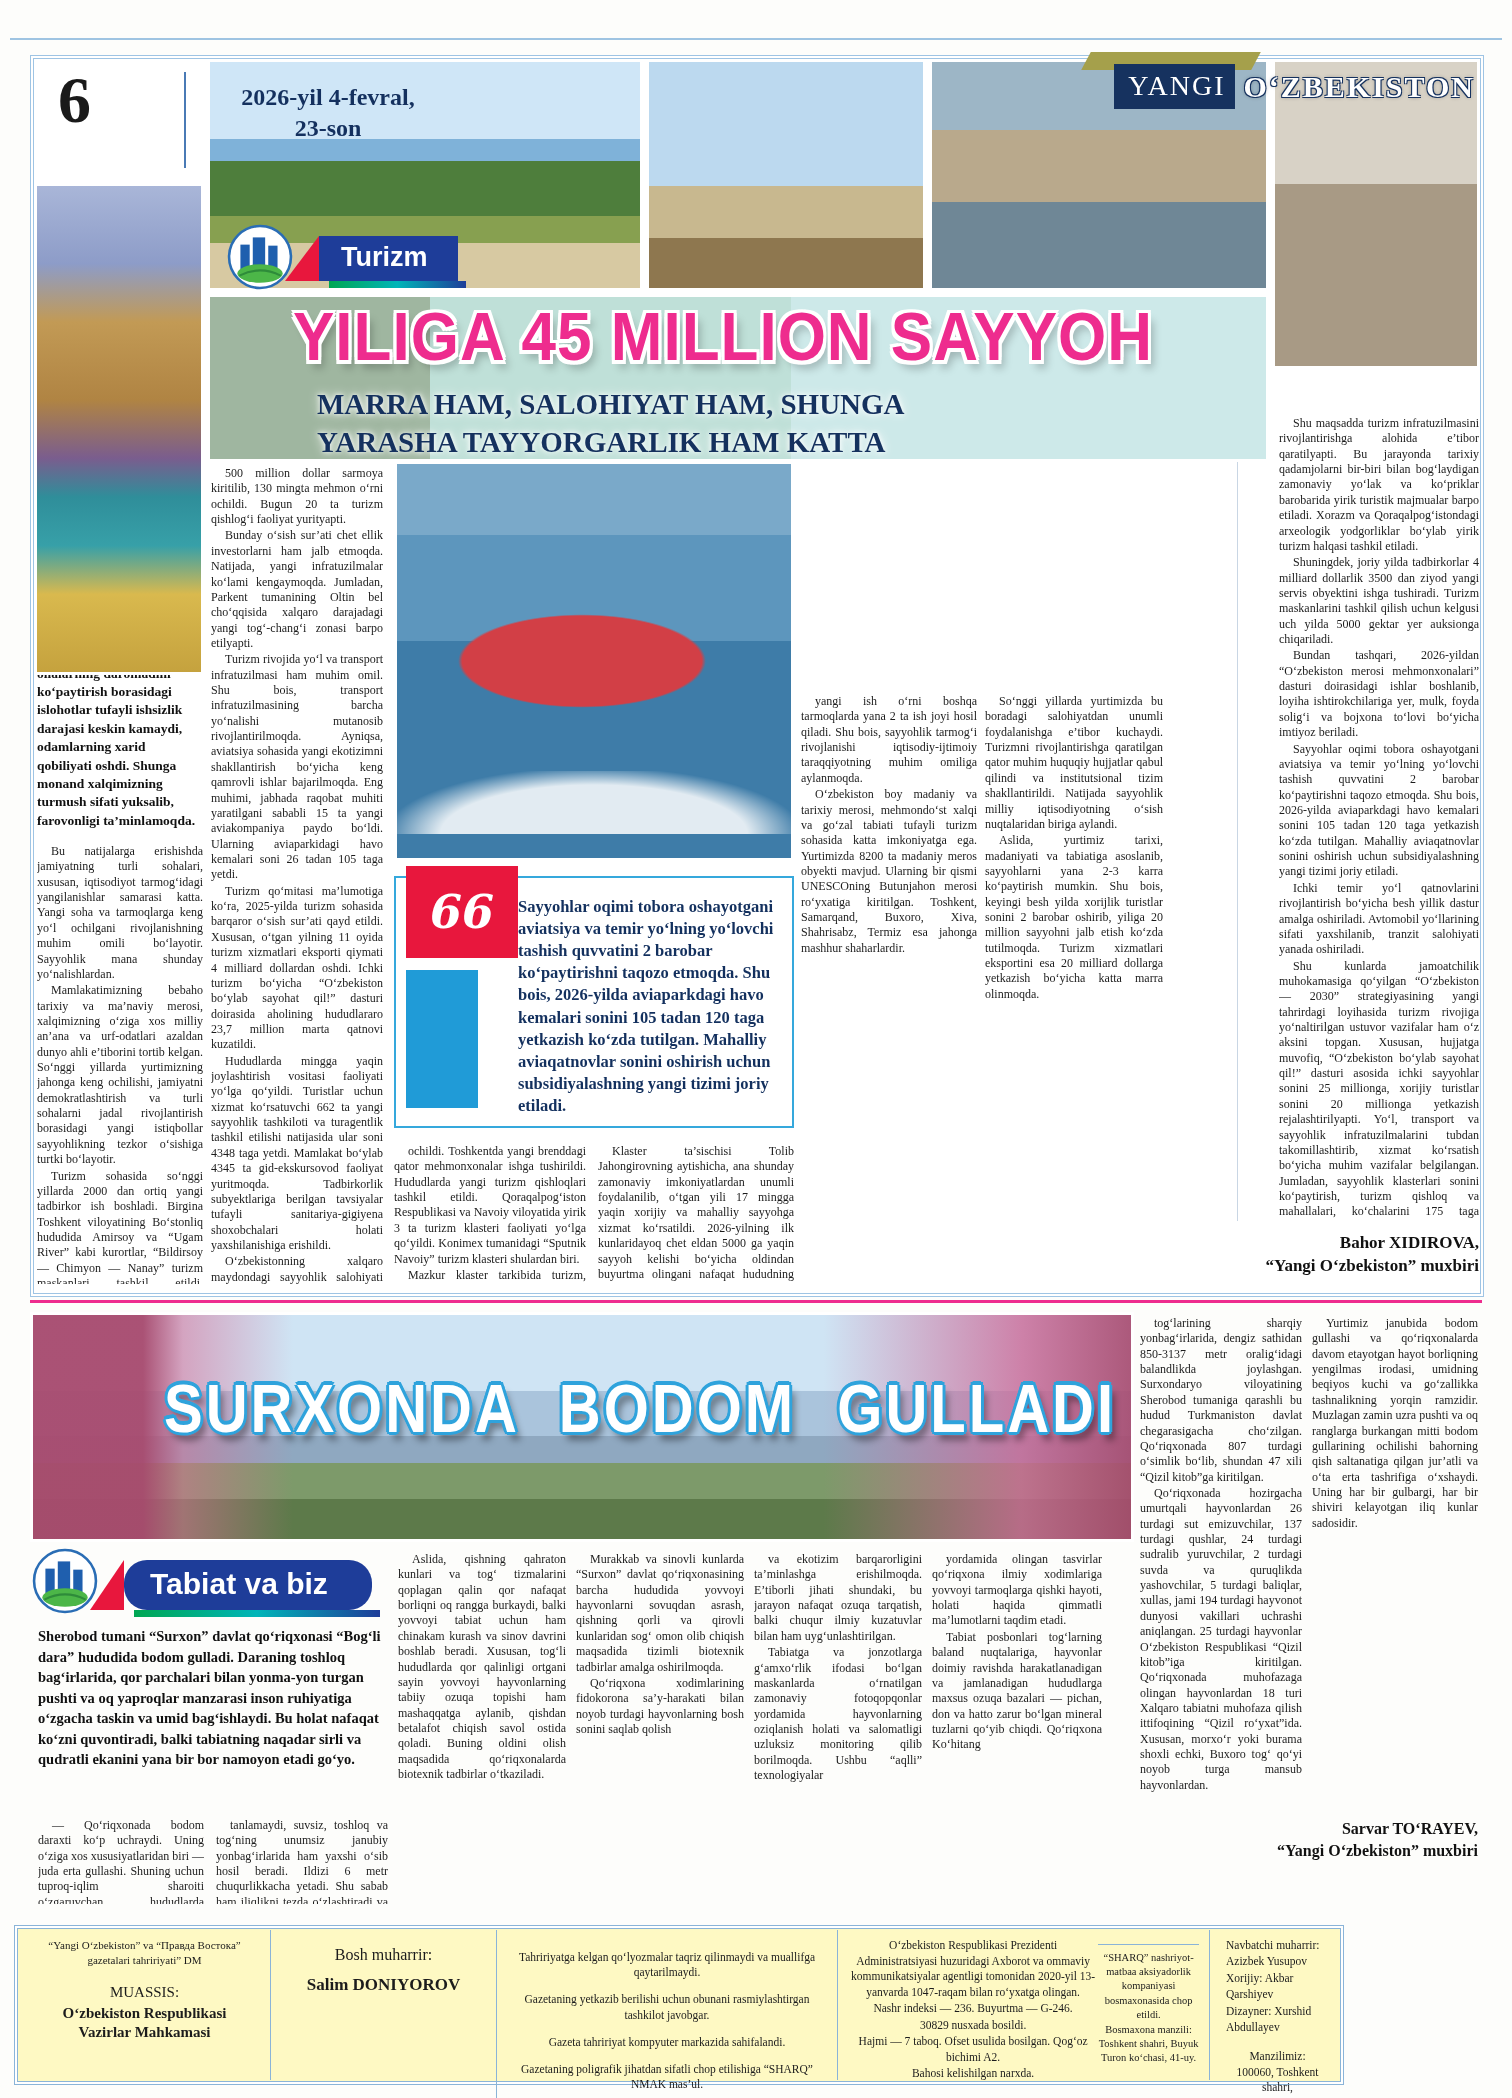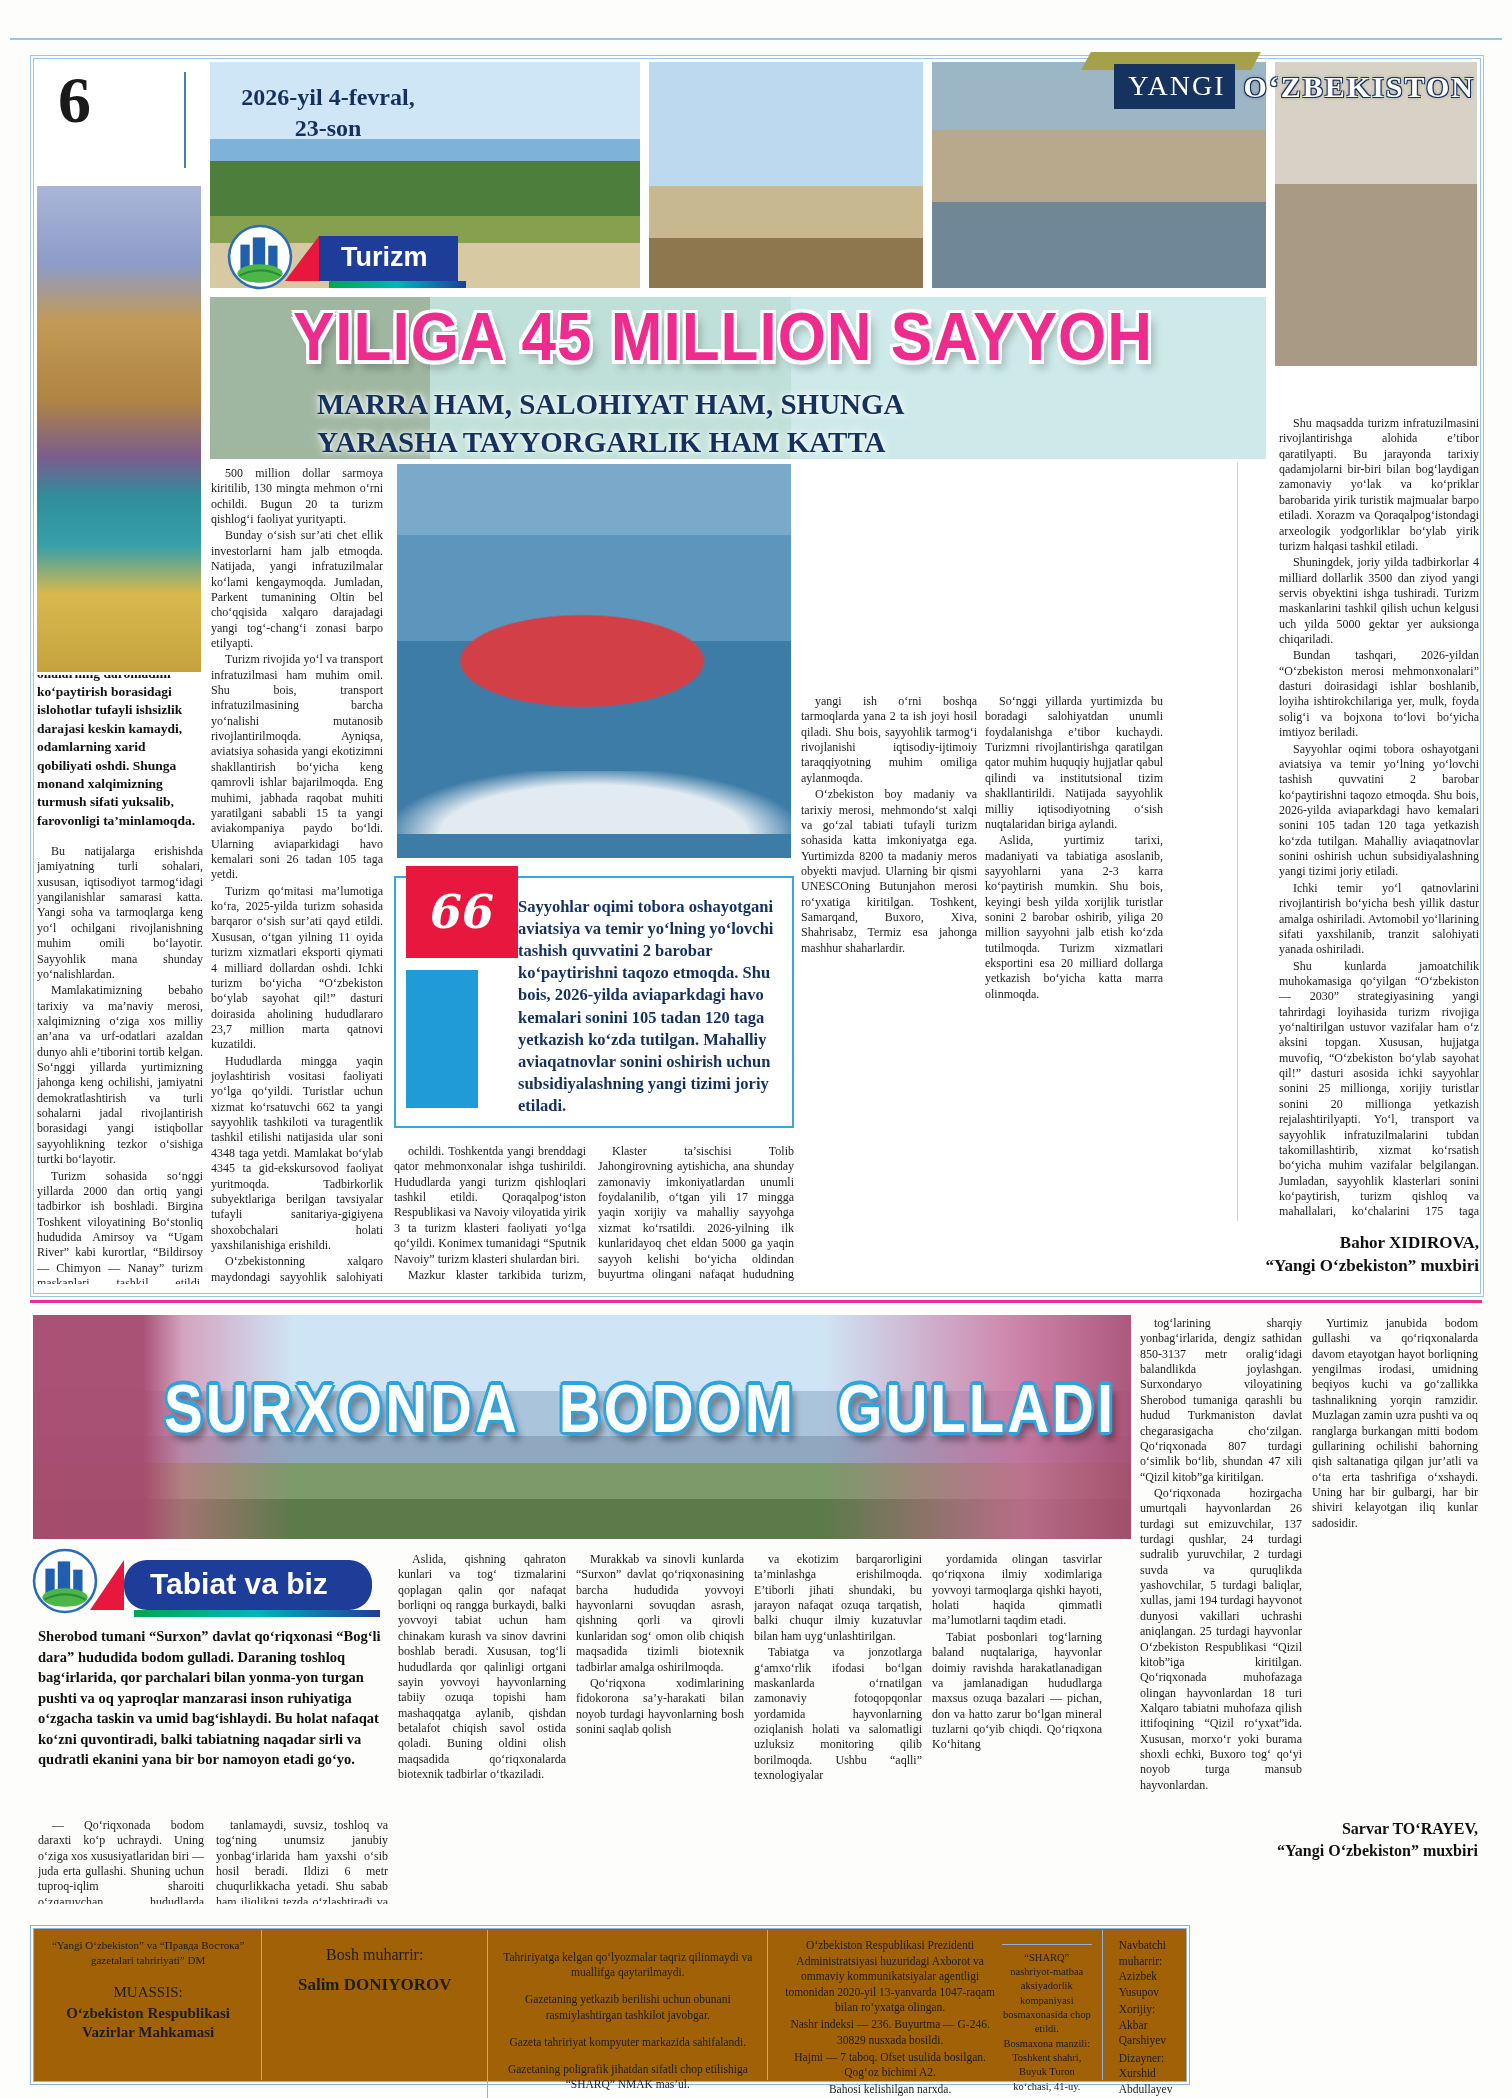--- a/index.html
+++ b/index.html
@@ -74,21 +74,21 @@
   .c2a{left:8px;top:506px;width:166px;height:86px;}
   .c2b{left:186px;top:506px;width:172px;height:86px;}
   .c2c{left:368px;top:240px;width:168px;height:352px;}
   .c2d{left:546px;top:240px;width:168px;height:352px;}
   .c2e{left:724px;top:240px;width:168px;height:352px;}
   .c2f{left:902px;top:240px;width:170px;height:352px;}
   .c2g{left:1110px;top:4px;width:162px;height:496px;}
   .c2h{left:1282px;top:4px;width:166px;height:430px;}
   .byline2{left:1110px;top:506px;width:338px;font-size:16px;}
   
-  .footer{position:absolute;left:30px;top:1925px;width:1160px;height:160px;background:#a16207;border:1px solid #8ab4d8;box-shadow:inset 0 0 0 2px #fff,inset 0 0 0 3px #8ab4d8;display:flex;box-sizing:border-box;padding:4px;}
+  .footer{position:absolute;left:14px;top:1925px;width:1330px;height:160px;background:#fef9c3;border:1px solid #8ab4d8;box-shadow:inset 0 0 0 2px #fff,inset 0 0 0 3px #8ab4d8;display:flex;box-sizing:border-box;padding:4px;}
   .fcell{box-sizing:border-box;padding:8px 10px;font-size:11.5px;line-height:1.35;text-align:center;}
   .fc1{width:252px;border-right:1px solid #8ab4d8;}
   .fmid{width:566px;border-right:1px solid #8ab4d8;display:flex;flex-direction:column;}
   .fmid-row{display:flex;flex:1;}
   .fc2{width:226px;border-right:1px solid #8ab4d8;display:flex;flex-direction:column;justify-content:flex-start;padding-top:14px;}
   .fc3{flex:1;}
   .fc4{width:372px;border-right:1px solid #8ab4d8;display:flex;}
   .fc4 .reg p,.fc4 .printinfo p{margin:0 0 1px;}
   .fc4 .printinfo{border-top:1px solid #8ab4d8;margin-top:6px;padding-top:6px;font-size:10.5px;}
   .fc5{flex:1;text-align:left;padding-left:16px;}

